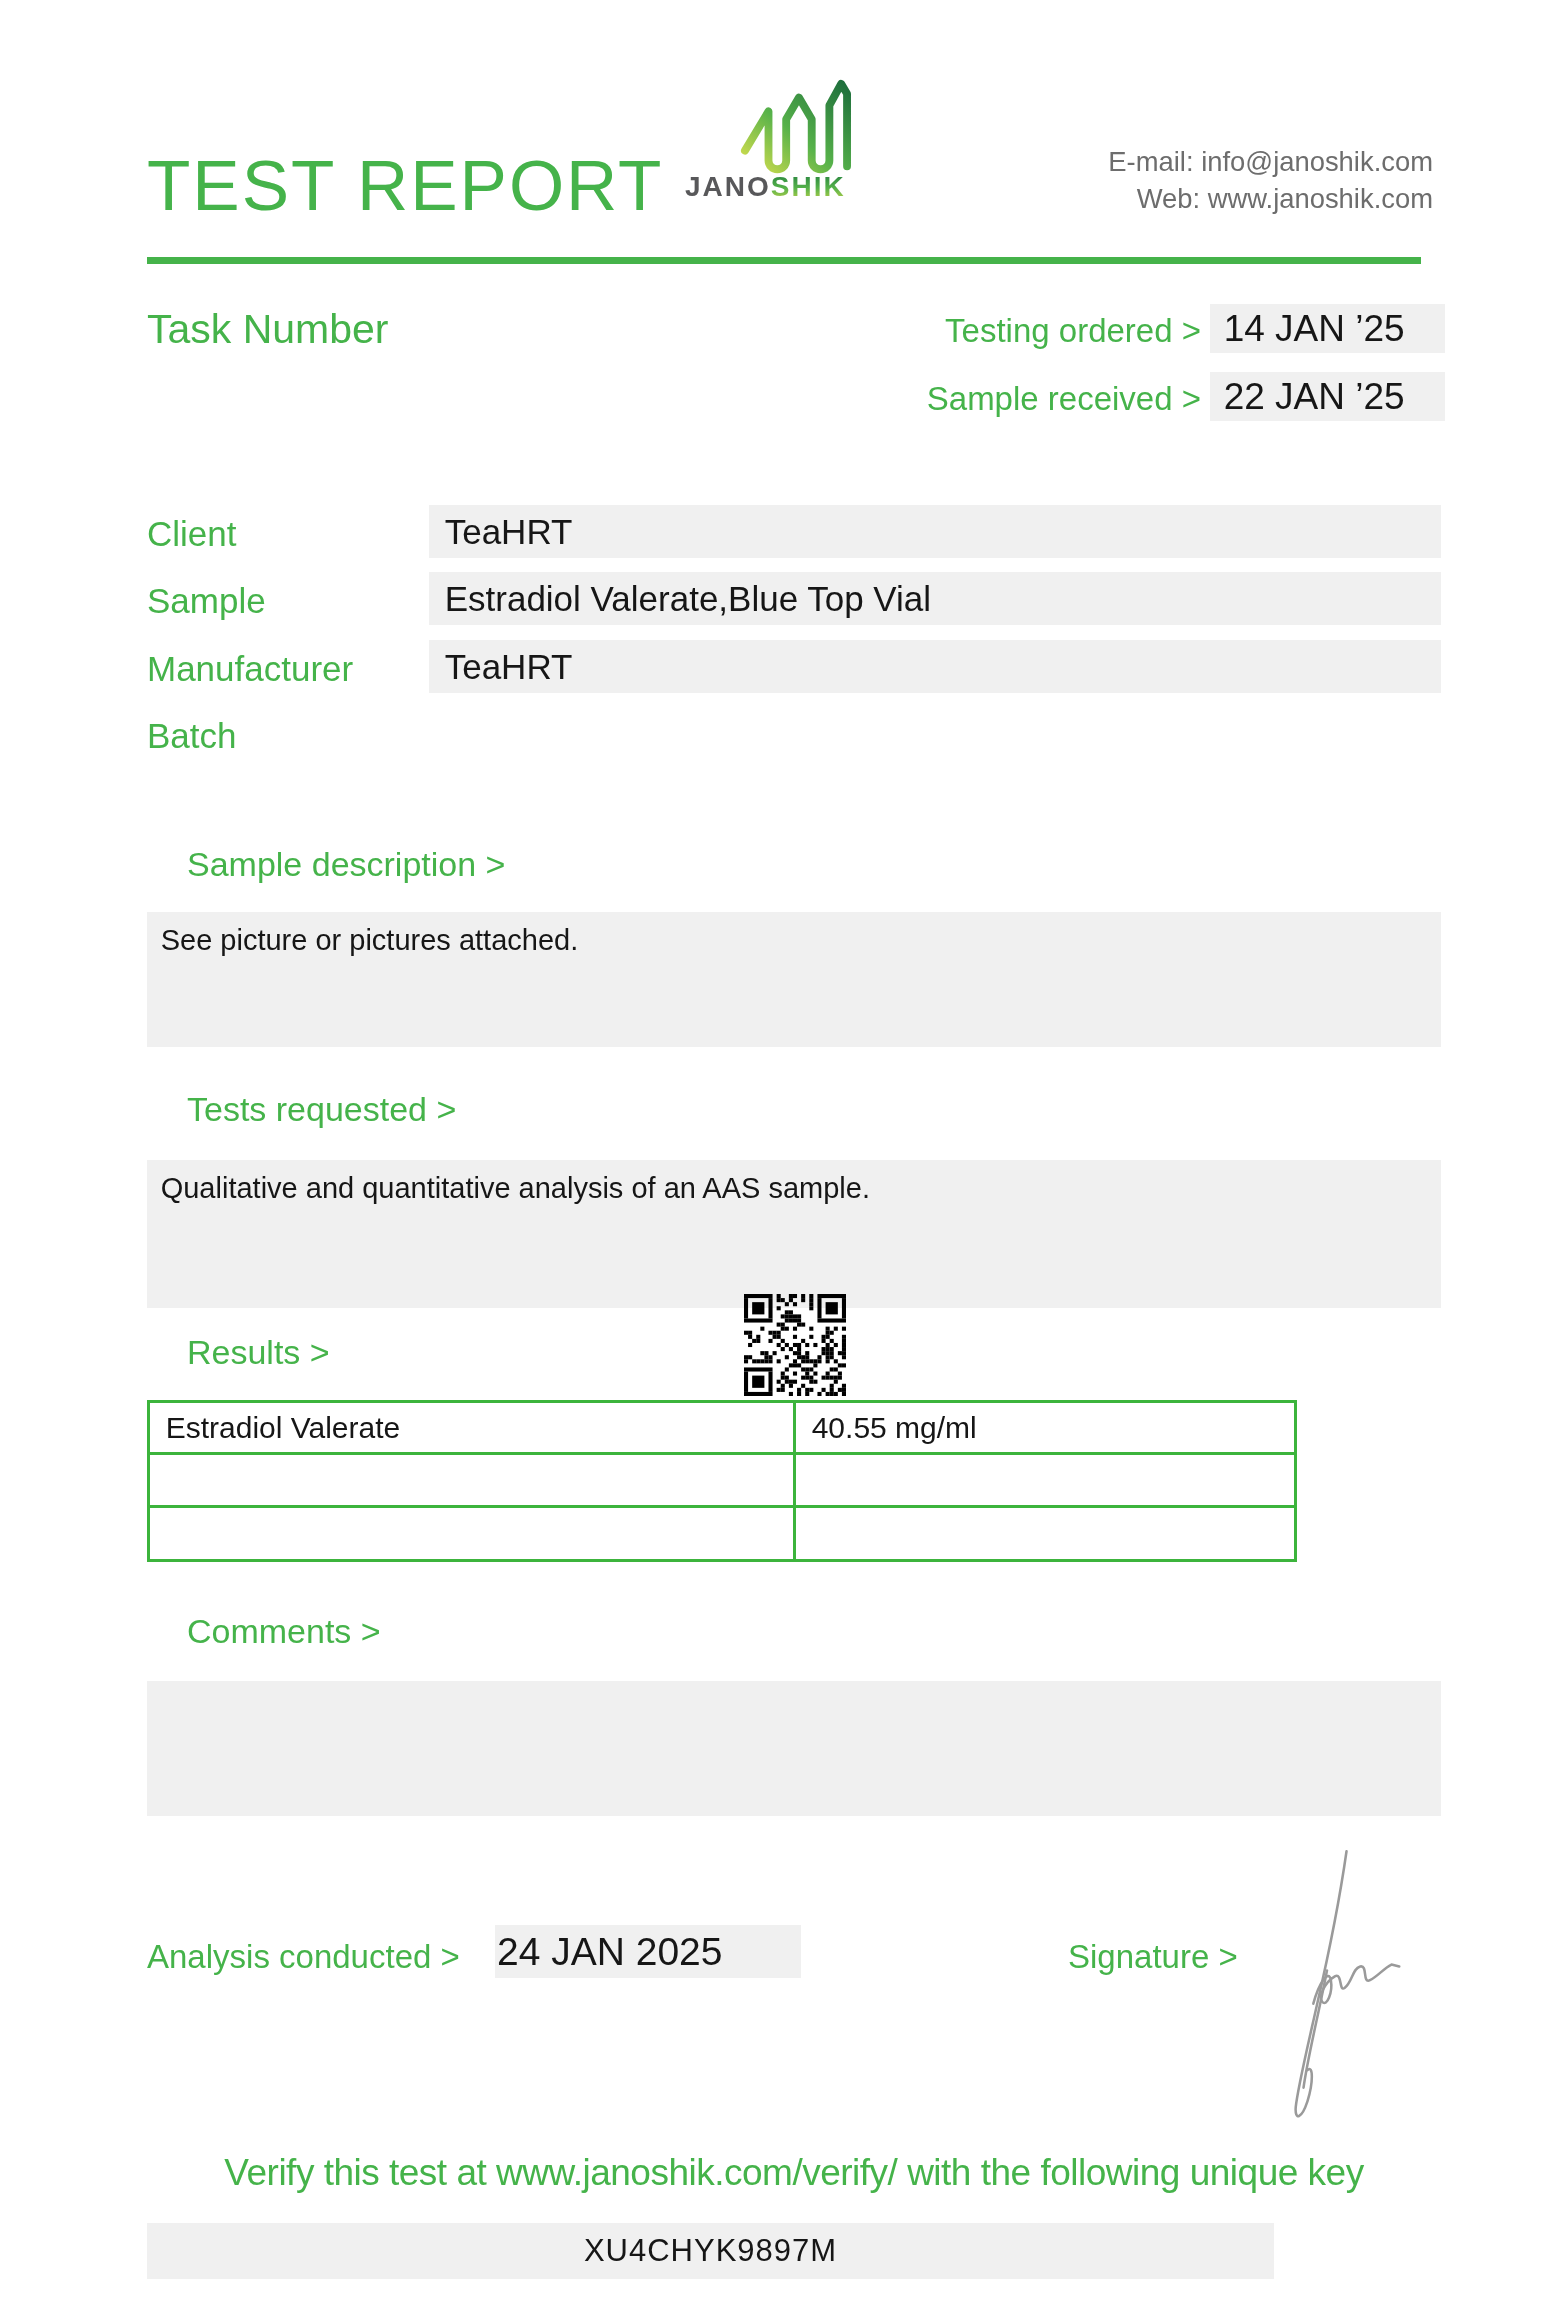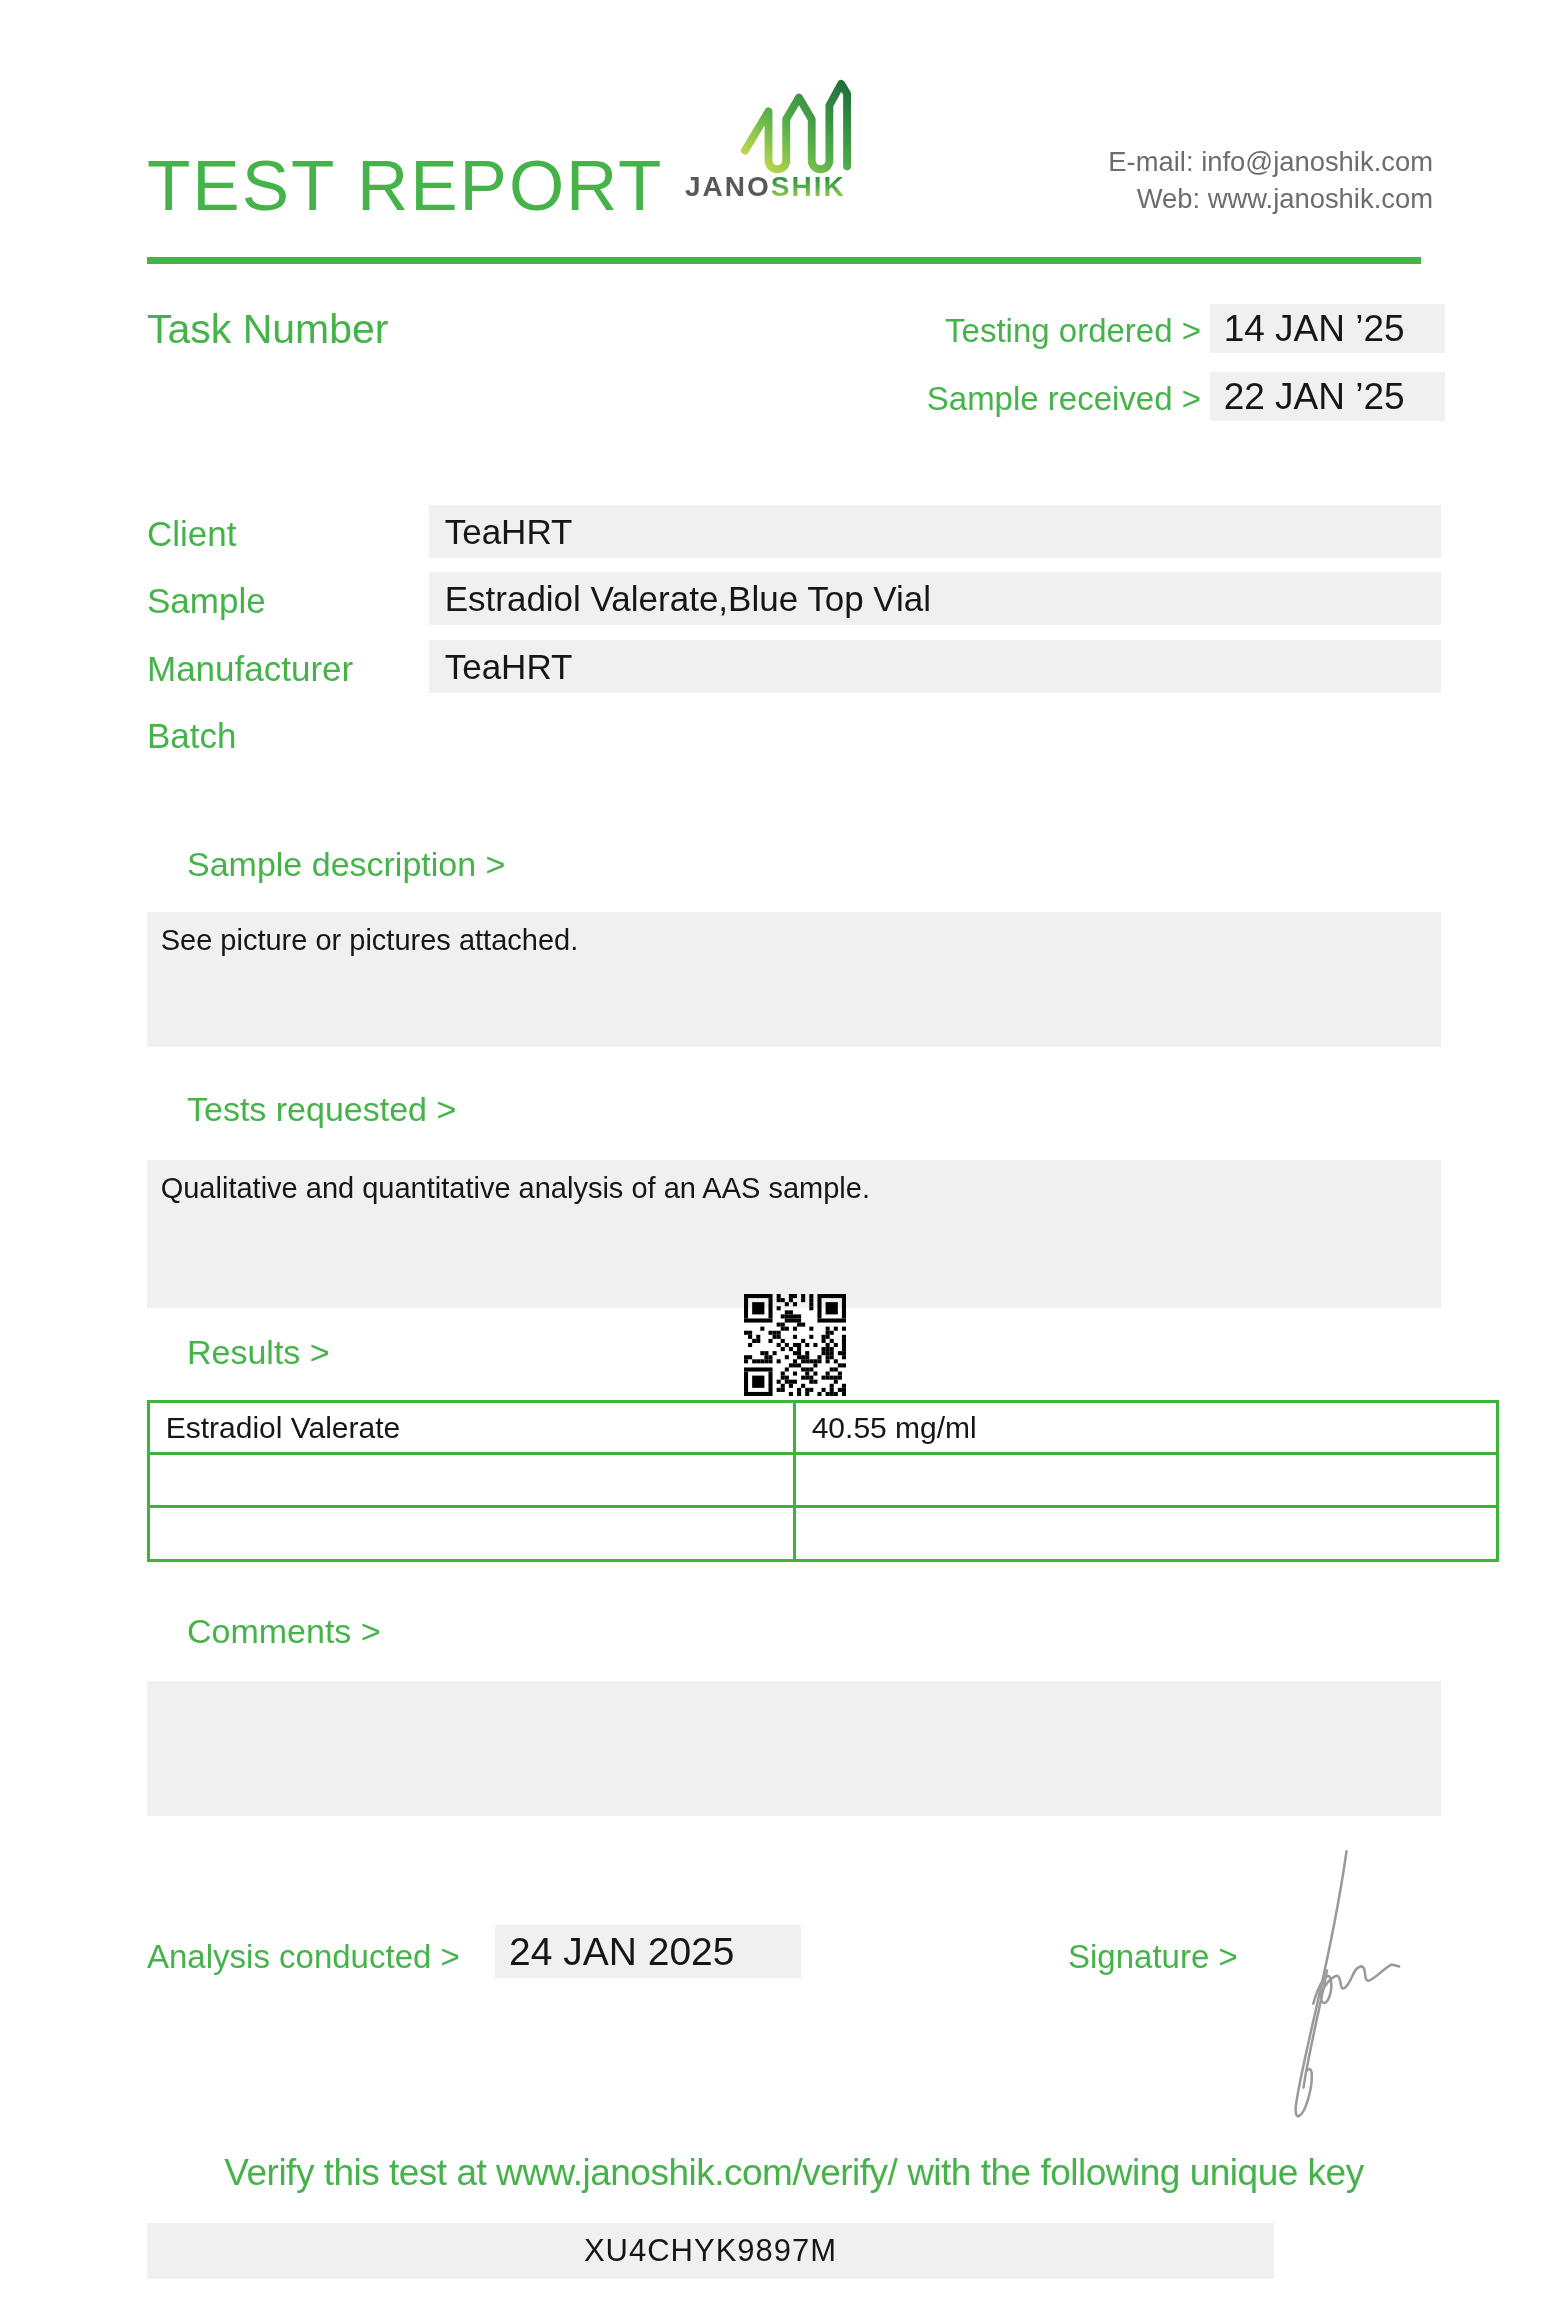--- a/index.html
+++ b/index.html
@@ -73,39 +73,39 @@
   .section-h{left:147px;font-size:34px;color:var(--green);white-space:nowrap;margin-left:40px;}
   .section-box{
     left:147px;width:1294px;
     background:var(--box-gray);
     font-size:29px;color:var(--ink);
     padding:11.8px 0 0 13.7px;
   }
 
   
   .results-table{
-    left:147px;top:1400px;width:1352px;
+    left:147px;top:1400px;width:1150px;
     border-collapse:collapse;
   }
   .results-table td{
     border:3.9px solid var(--table-border);
     font-size:30px;color:var(--ink);
     padding-left:15.7px;
     background:#ffffff;
   }
   .results-table .col-name{width:646px;}
   .results-table tr:nth-child(1) td{height:52px;}
   .results-table tr:nth-child(2) td{height:53px;}
   .results-table tr:nth-child(3) td{height:54px;}
 
   .qr{left:744px;top:1294px;}
 
   
   .analysis-label{left:147px;top:1938px;font-size:33px;}
-  .analysis-box{left:495px;top:1925px;width:306px;height:53px;line-height:53px;padding-left:14px;font-size:39px;}
+  .analysis-box{left:495px;top:1925px;width:306px;height:53px;line-height:53px;padding-left:2px;font-size:39px;}
   .sig-label{left:1068px;top:1938px;font-size:33px;}
   .signature{left:1284px;top:1845px;}
 
   .verify{
     left:147px;top:2152px;width:1294px;
     text-align:center;
     font-size:37px;letter-spacing:-0.5px;
     color:var(--green);
     white-space:nowrap;
   }

